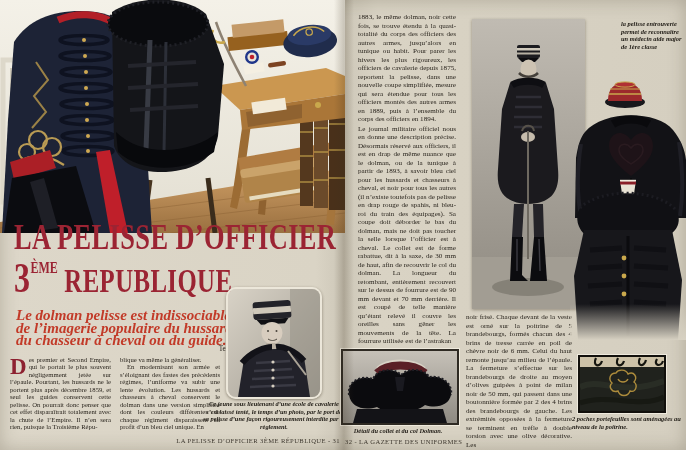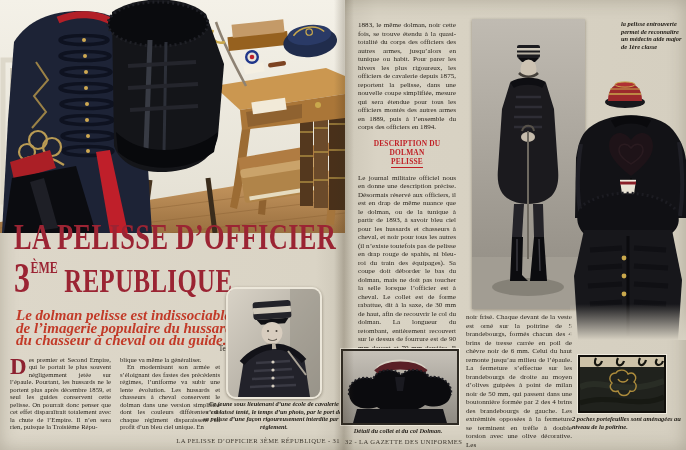--- a/index.html
+++ b/index.html
@@ -26,21 +26,21 @@
   #lcol2{left:120px;top:356px;width:100px;height:80px;}
   #lcol2 p{margin:0;}
   #lcol2 .p2{text-indent:7px;}
   .dropcap{float:left;font-size:23px;line-height:19px;padding:1px 2px 0 0;color:#8d2130;font-weight:bold;}
   #portrait-wrap{left:226px;top:287px;width:92px;height:108px;border-radius:10px;overflow:hidden;border:2px solid #ece7da;box-shadow:0 1px 3px rgba(40,30,15,.45);}
   .caption{font-style:italic;font-weight:bold;color:#1e1a14;font-size:6.4px;line-height:7.6px;}
   #caption-portrait{left:203px;top:400px;width:142px;text-align:center;}
   #footer-left{left:90px;top:437px;width:250px;text-align:right;font-size:6.6px;letter-spacing:.4px;color:#3d372e;}
   
   #rcol1{left:358px;top:13px;width:98px;}
-  #rcol1 p{margin:8px 0 1px 0;}
+  #rcol1 p{margin:0 0 1px 0;}
   #rcol1 .head{color:#c01f25;font-weight:bold;text-align:center;font-size:7.4px;line-height:9px;margin:7px 0 6px 0;letter-spacing:.2px;}
   #rcol1 .head .ul{border-bottom:1px solid #c01f25;padding-bottom:1px;}
   .ital{}
   #photo-standing{left:472px;top:19px;width:113px;height:290px;box-shadow:0 1px 3px rgba(40,30,15,.4);}
   #rcol2{left:466px;top:313px;width:106px;}
   #caption-topright{left:621px;top:20px;width:61px;text-align:left;}
   #kepi-red{left:604px;top:80px;width:42px;height:28px;}
   #jacket-back{left:575px;top:98px;width:111px;height:120px;}
   #pelisse-front{left:570px;top:178px;width:116px;height:162px;}
   #photo-interior{left:578px;top:355px;width:84px;height:54px;border:2px solid #12100c;outline:1px solid #efeadd;background:#20221d;}
@@ -248,21 +248,20 @@
       <path d="M60,62 L78,86" stroke="#aaa396" stroke-width="2"></path>
     </svg>
   </div>
 
   <div id="caption-portrait" class="abs caption">Ce jeune sous lieutenant d’une école de cavalerie s’est laissé tenté, le temps d’un photo, par le port de sa pelisse d’une façon rigoureusement interdite par le règlement.</div>
 
   <div id="footer-left" class="abs">LA PELISSE D’OFFICIER 3ÈME RÉPUBLIQUE - 31</div>
 
   <div id="rcol1" class="abs body-col" style="font-size:7.1px;line-height:8.5px;">
     <p>1883, le même dolman, noir cette fois, se trouve étendu à la quasi-totalité du corps des officiers des autres armes, jusqu’alors en tunique ou habit. Pour parer les hivers les plus rigoureux, les officiers de cavalerie depuis 1875, reportent la pelisse, dans une nouvelle coupe simplifiée, mesure qui sera étendue pour tous les officiers montés des autres armes en 1889, puis à l’ensemble du corps des officiers en 1894.</p>
-    <p class="head"><span>DESCRIPTION DU DOLMAN</span><br><span class="ul">PELISSE</span></p>
     <p><span class="ital">Le journal militaire officiel</span><span> nous en donne une description précise. Désormais réservé aux officiers, il est en drap de même nuance que le dolman, ou de la tunique à partir de 1893, à savoir bleu ciel pour les hussards et chasseurs à cheval, et noir pour tous les autres (il n’existe toutefois pas de pelisse en drap rouge de spahis, ni bleu-roi du train des équipages). Sa coupe doit déborder le bas du dolman, mais ne doit pas toucher la selle lorsque l’officier est à cheval. Le collet est de forme rabattue, dit à la saxe, de 30 mm de haut, afin de recouvrir le col du dolman. La longueur du retombant, entièrement recouvert sur le dessus de fourrure est de 90 mm devant et 70 mm derrière. Il est coupé de telle manière qu’étant relevé il couvre les oreilles sans gêner les mouvements de la tête. La fourrure utilisée est de l’astrakan</span></p>
   </div>
 
   <div id="photo-standing" class="abs">
     <svg viewBox="0 0 113 290" width="113" height="290">
       <defs>
         <linearGradient id="sg" x1="0" y1="0" x2="0" y2="1">
           <stop offset="0" stop-color="#c0bbb2"></stop>
             <stop offset="1" stop-color="#8f8a81"></stop>
         </linearGradient>

